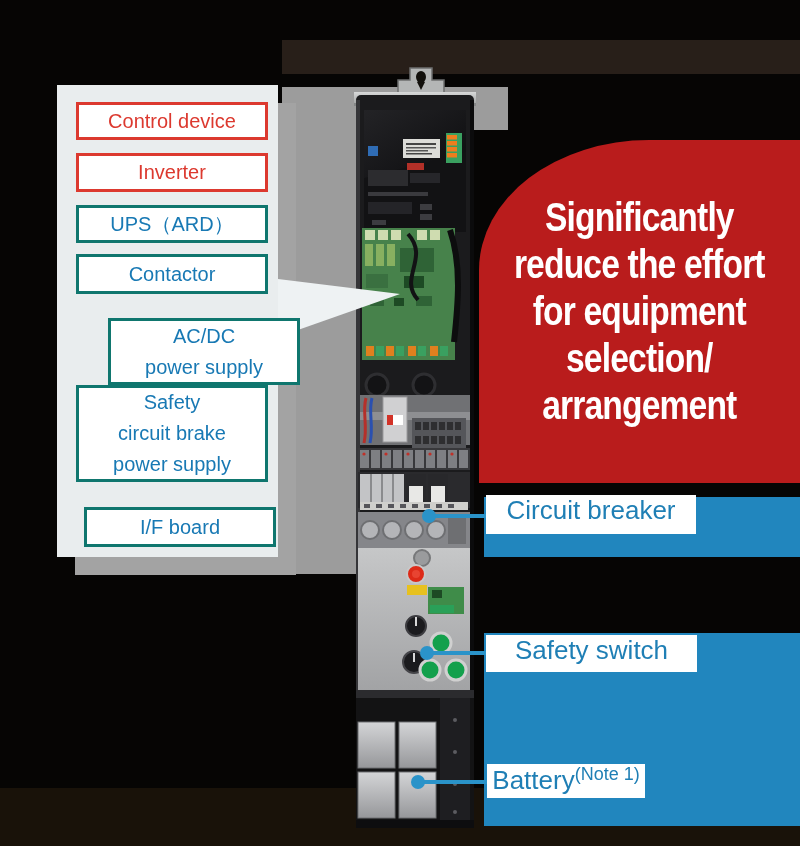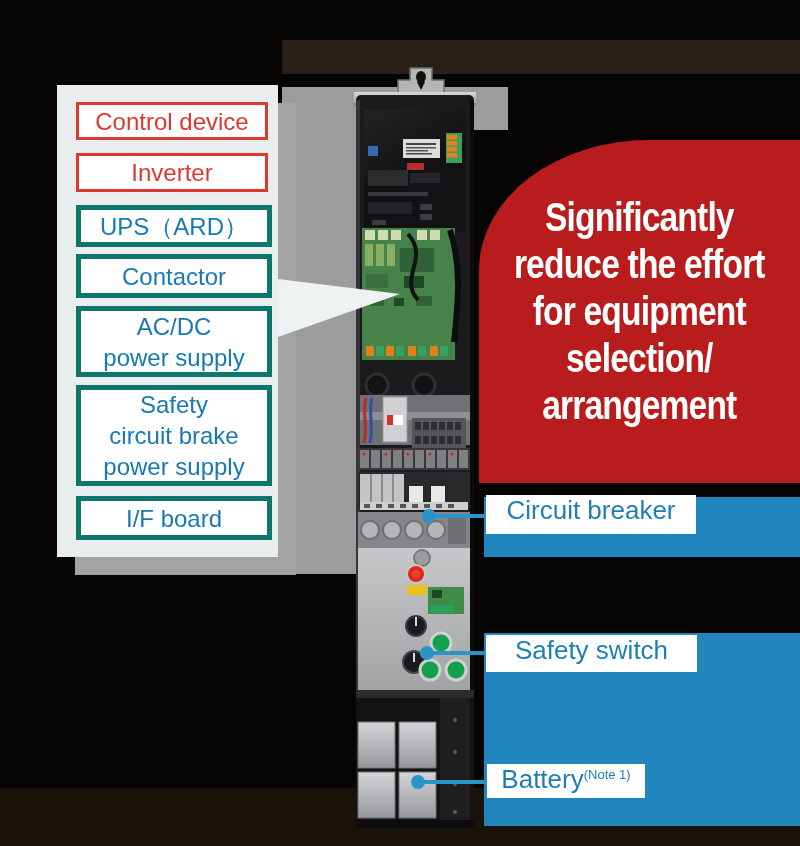--- a/index.html
+++ b/index.html
@@ -18,31 +18,31 @@
   .floor-shadow{left:0;top:788px;width:800px;height:58px;background:#191209;}
 
   
   .cabinet{left:350px;top:60px;width:130px;height:775px;}
 
   
   .label-panel{left:57px;top:85px;width:221px;height:472px;background:#e9edee;}
   .label-box{
     position:absolute;left:19px;width:186px;background:#fff;
     display:flex;align-items:center;justify-content:center;text-align:center;
-    font-size:24px;line-height:31px;white-space:pre-line;
+    font-size:20px;line-height:31px;white-space:pre-line;
   }
   .label-box.red{border:3px solid #dc392f;color:#dc392f;}
-  .label-box.blue{border:5px solid #0f766e;color:#1879b4;}
+  .label-box.blue{border:3px solid #0f766e;color:#1879b4;}
   .b-control{top:17px;height:32px;}
   .b-inverter{top:68px;height:33px;}
   .b-ups{top:120px;height:32px;}
   .b-contactor{top:169px;height:34px;}
-  .b-acdc{top:221px;height:61px;}
+  .b-acdc{top:233px;height:61px;margin-left:32px;}
   .b-safety{top:300px;height:91px;}
-  .b-ifboard{top:411px;height:34px;}
+  .b-ifboard{top:422px;height:34px;margin-left:8px;}
 
   
   .wedge{left:278px;top:278px;width:124px;height:60px;}
 
   
   .badge{
     left:479px;top:140px;width:321px;height:343px;background:#b91c1c;
     border-top-left-radius:170px 130px;
     display:flex;align-items:center;justify-content:center;
   }
@@ -68,21 +68,21 @@
 
   
   .callout{
     position:absolute;background:#fff;color:#1f7fb5;
     display:flex;justify-content:center;
     font-size:26px;
   }
   .co-cb{left:486px;top:495px;width:210px;height:39px;}
   .co-ss{left:486px;top:635px;width:211px;height:37px;}
   .co-bat{left:487px;top:764px;width:158px;height:34px;}
-  .co-bat .note{font-size:13px;vertical-align:9px;letter-spacing:0;}
+  .co-bat .note{font-size:18px;vertical-align:9px;letter-spacing:0;}
 </style>
 </head>
 <body>
 
 <div class="stage">
 
   <div class="abs top-shadow-band"></div>
   <div class="abs backdrop-top"></div>
   <div class="abs backdrop-left"></div>
   <div class="abs panel-shadow"></div>

